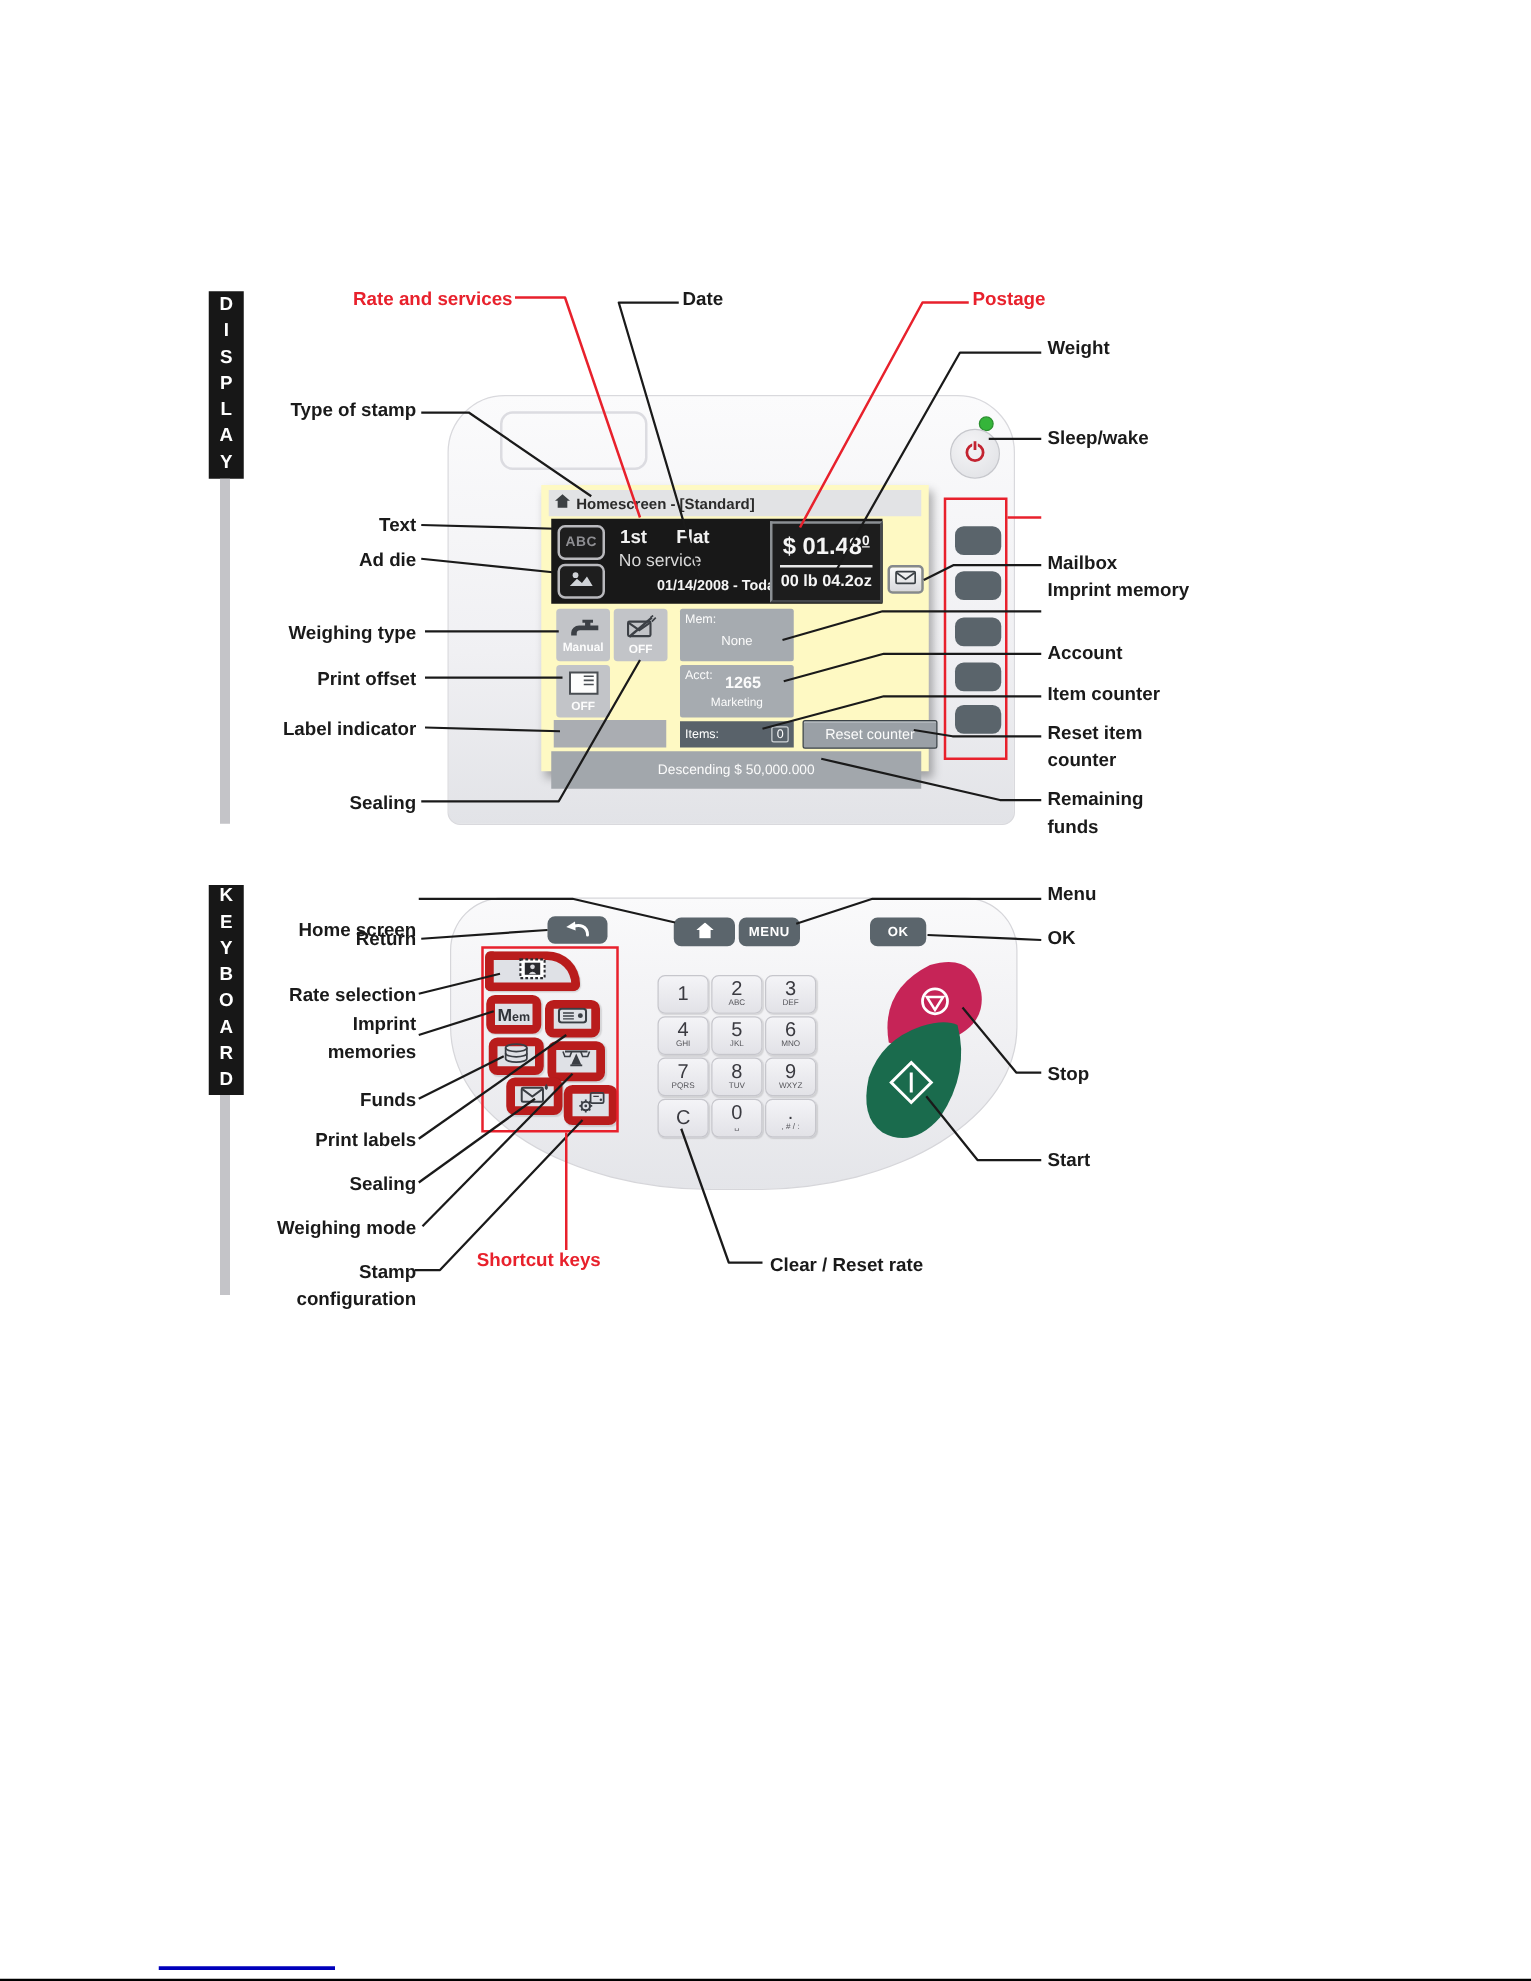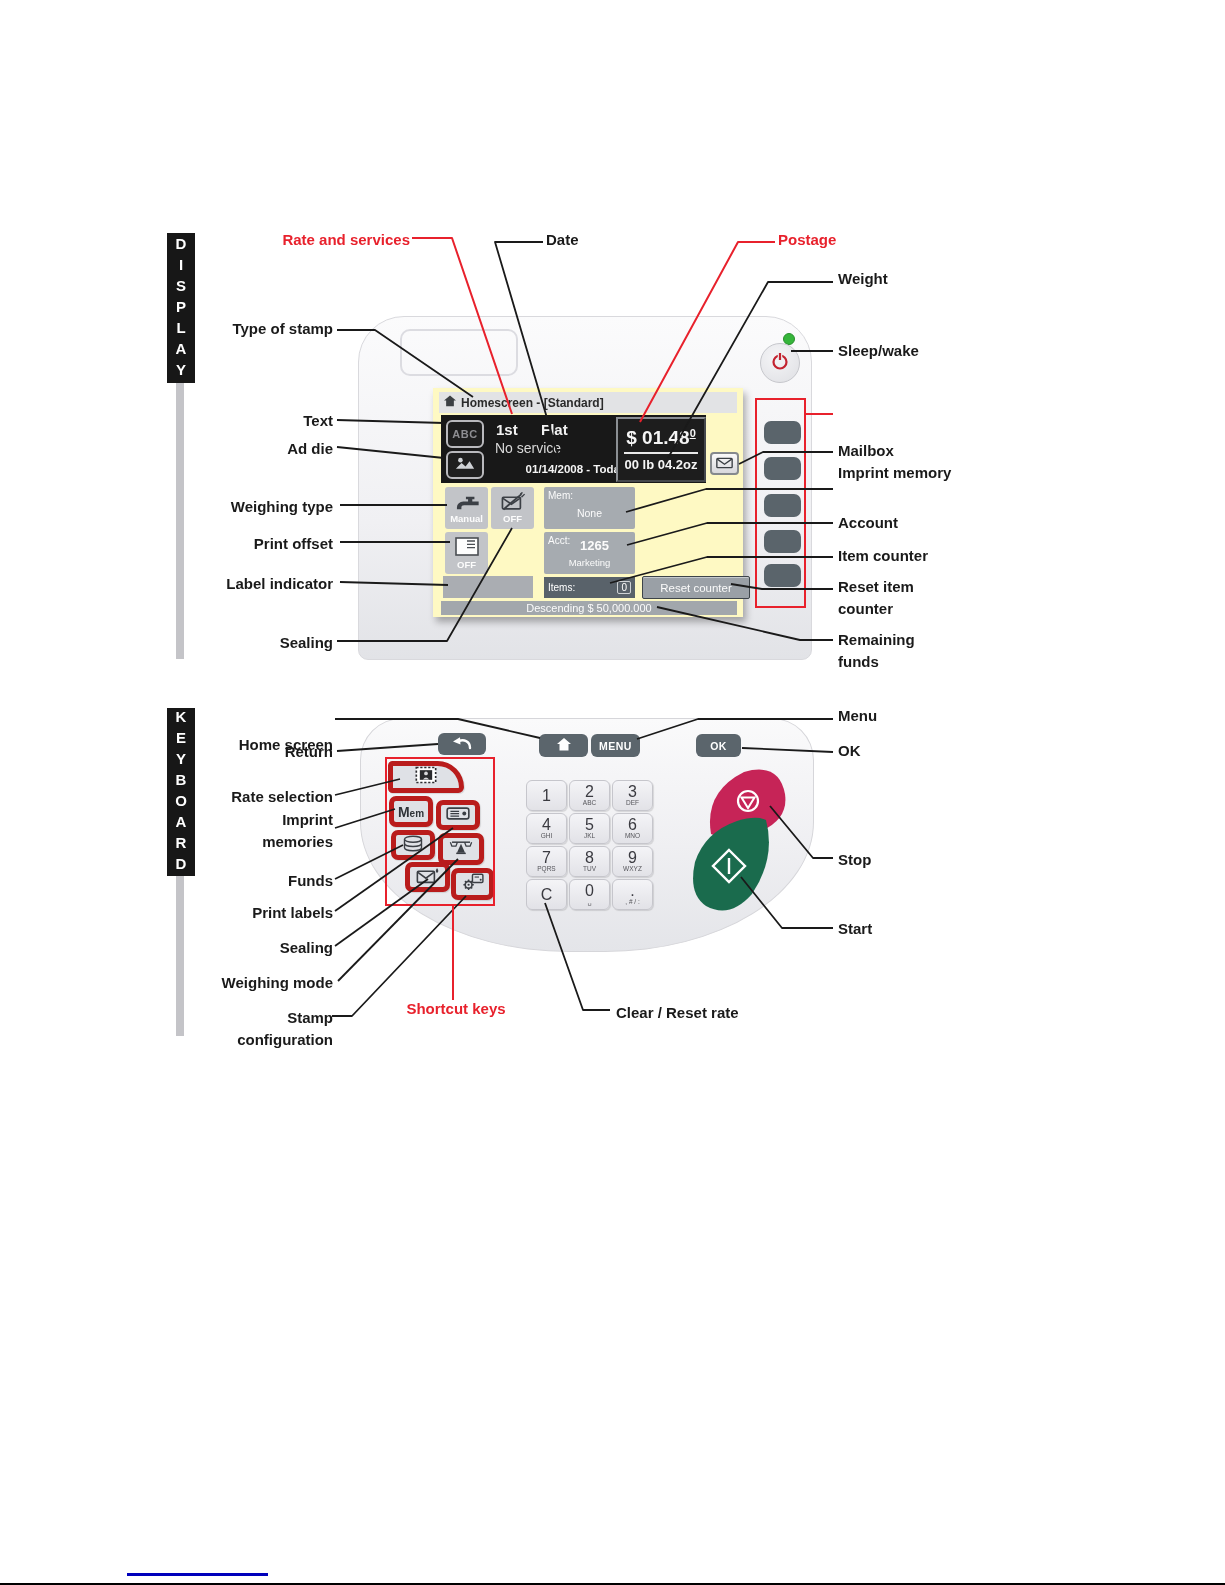--- a/index.html
+++ b/index.html
@@ -67,32 +67,32 @@
   .acctname{position:absolute;left:0;top:25px;width:100%;text-align:center;font-size:9.5px;}
   .itemsbar{position:absolute;left:111px;top:189px;width:91px;height:21px;background:#59626a;
             color:#fff;font-size:10px;display:flex;align-items:center;padding:0 4px;
             box-sizing:border-box;}
   .itemsval{margin-left:auto;border:1px solid #cfd3d6;border-radius:2px;padding:0 3px;
             font-size:10px;}
   .resetbtn{position:absolute;left:209px;top:188px;width:108px;height:23px;background:#9aa0a6;
             border:1px solid #3d4449;border-radius:2px;color:#fbfbfb;font-size:11.5px;
             display:flex;align-items:center;justify-content:center;
             box-shadow:inset 0 1px 0 #c6cace;box-sizing:border-box;}
-  .fundsbar{position:absolute;left:8px;top:213px;width:296px;height:14px;background:#a2a7ac;
+  .fundsbar{position:absolute;left:8px;top:213px;width:296px;height:30px;background:#a2a7ac;
             color:#fbfbfb;font-size:11px;display:flex;align-items:center;justify-content:center;}
   .labelind{position:absolute;left:10px;top:188px;width:90px;height:22px;background:#aaadb2;}
   .selrect{position:absolute;left:755px;top:398px;width:51px;height:210px;
            border:2.5px solid #e8212c;box-sizing:border-box;z-index:4;}
   .selbtn{position:absolute;left:764px;width:37px;height:23px;border-radius:7px;
           background:#5a646b;z-index:3;}
   
   .dkey{position:absolute;background:#5b656c;border-radius:6px;color:#fff;
         display:flex;align-items:center;justify-content:center;z-index:3;
         font-weight:bold;font-size:10.5px;letter-spacing:.5px;}
-  .wkey{position:absolute;background:#dfe1e6;border:5px solid #b91c1c;border-radius:7px;
+  .wkey{position:absolute;background:#dfe1e6;border:7px solid #b91c1c;border-radius:7px;
         display:flex;align-items:center;justify-content:center;box-sizing:border-box;
         box-shadow:1px 1px 1px rgba(0,0,0,.12);z-index:3;}
   .memk{font-size:10px;font-weight:bold;color:#2f3338;}
   .memk::first-letter{font-size:14px;}
   .kkey{position:absolute;width:41px;height:31px;border-radius:6px;
         background:linear-gradient(180deg,#f4f4f7,#e2e2e7);border:1px solid #c6c6cc;
         box-sizing:border-box;display:flex;flex-direction:column;align-items:center;
         justify-content:center;z-index:3;box-shadow:1px 1px 1px rgba(0,0,0,.12);}
   .kd{font-size:16px;color:#3a3a40;line-height:15px;}
   .ks{font-size:6.5px;color:#55555a;line-height:8px;}
@@ -435,21 +435,21 @@
   <div class="lbl lblL" style="top:786px;">Rate selection</div>
   <div class="lbl lblL" style="top:809px;">Imprint
 memories</div>
   <div class="lbl lblL" style="top:870px;">Funds</div>
   <div class="lbl lblL" style="top:902px;">Print labels</div>
   <div class="lbl lblL" style="top:937px;">Sealing</div>
   <div class="lbl lblL" style="top:972px;">Weighing mode</div>
   <div class="lbl lblL" style="top:1007px;">Stamp
 configuration</div>
 
-  <div class="lbl red" style="left:393px;top:998px;width:126px;text-align:center;">Shortcut keys</div>
+  <div class="lbl red" style="left:368px;top:998px;width:126px;text-align:center;">Shortcut keys</div>
   <div class="lbl" style="left:616px;top:1002px;width:200px;">Clear / Reset rate</div>
 
   <div class="lbl lblR" style="top:705px;">Menu</div>
   <div class="lbl lblR" style="top:740px;">OK</div>
   <div class="lbl lblR" style="top:849px;">Stop</div>
   <div class="lbl lblR" style="top:918px;">Start</div>
 
   <div class="bluerule"></div>
   <div class="blackrule"></div>
 </div>

